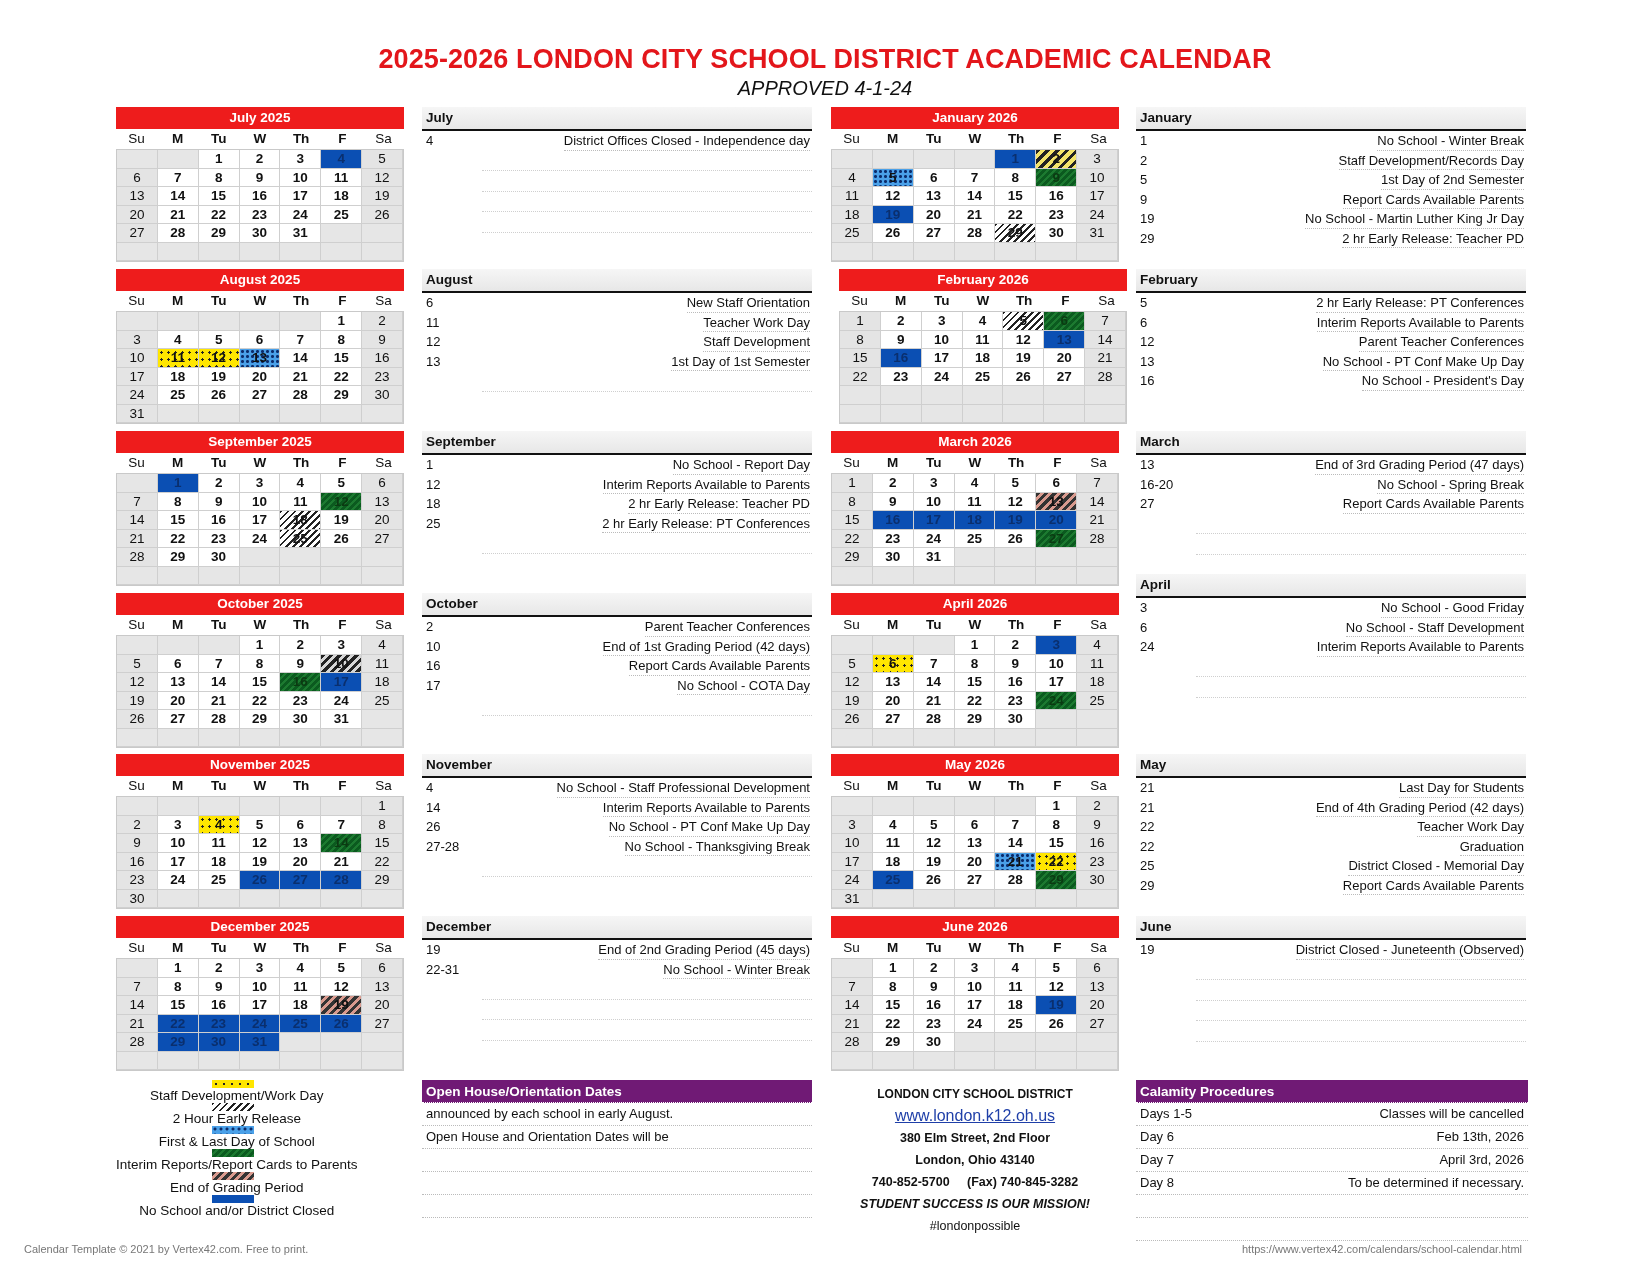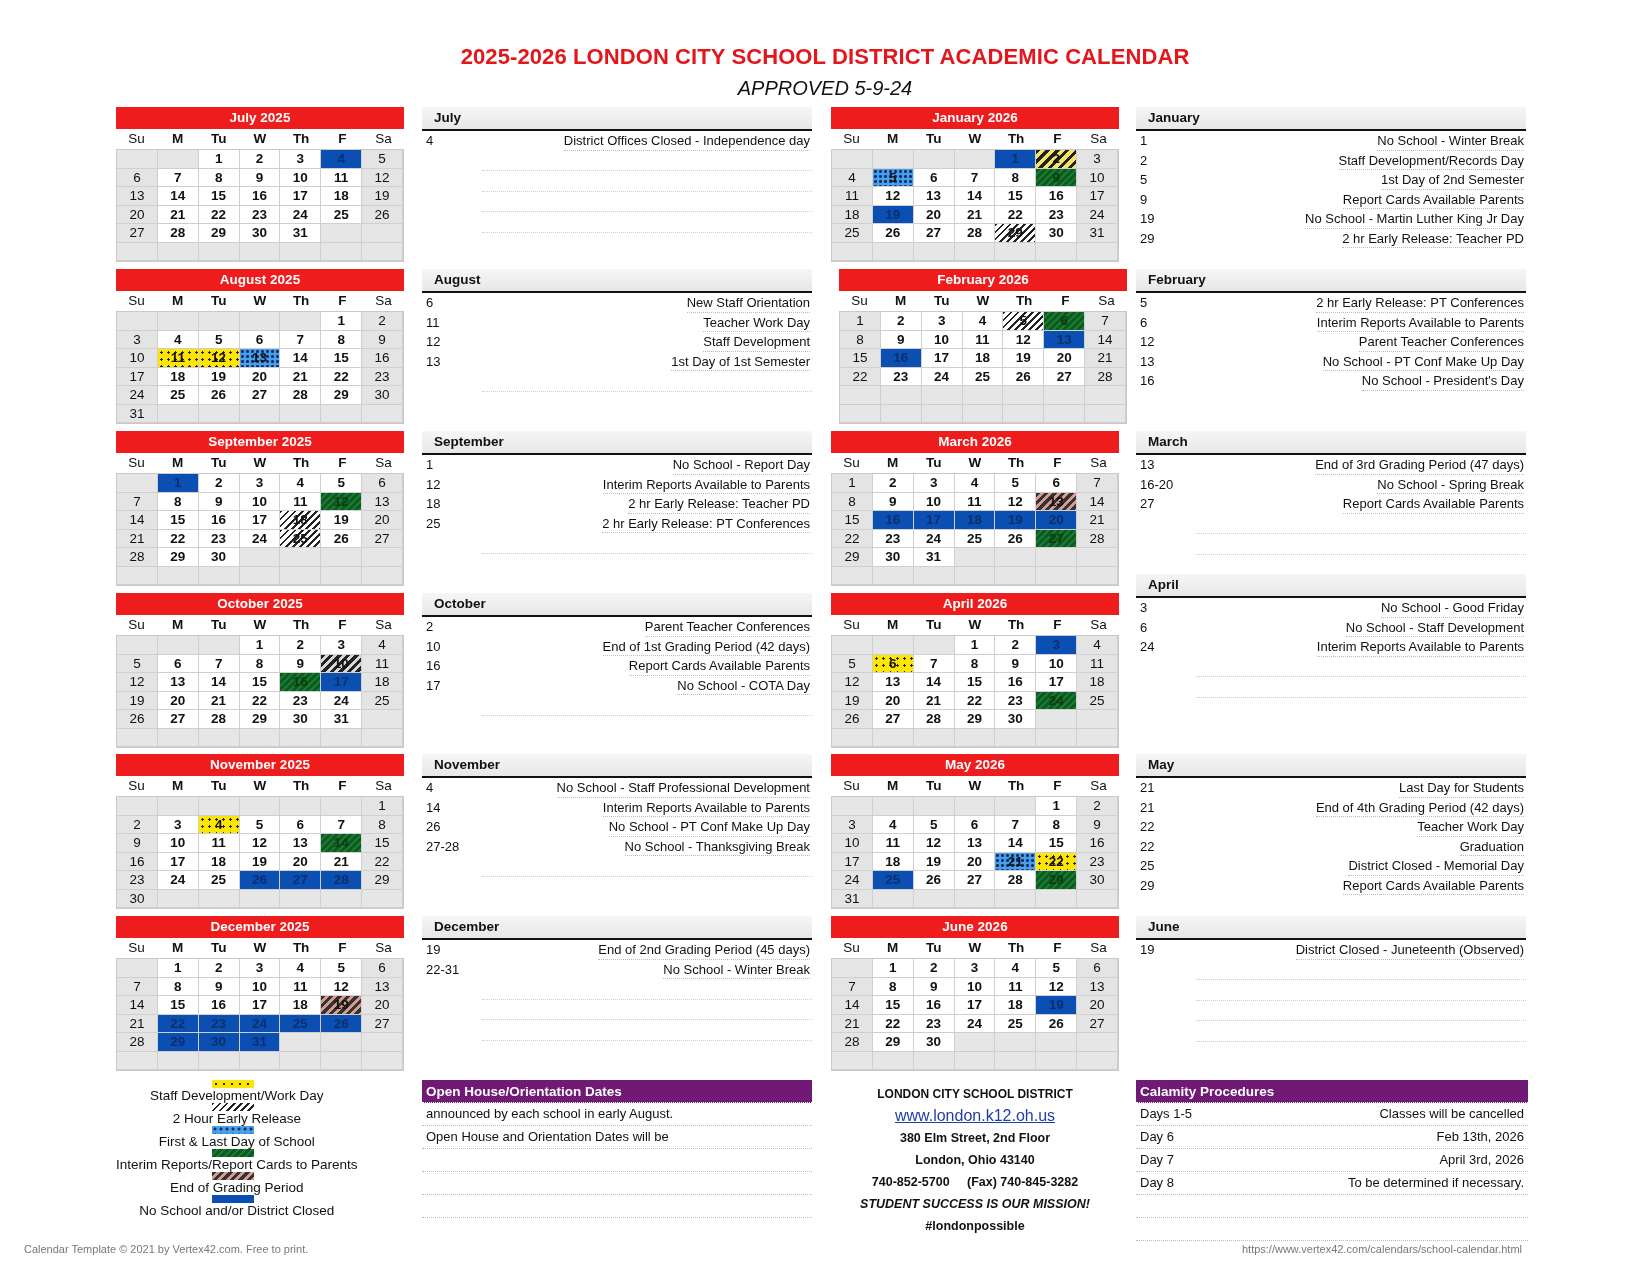--- a/index.html
+++ b/index.html
@@ -1,37 +1,37 @@
 <!DOCTYPE html>
 <html><head>
 <meta charset="utf-8">
 <style>
   html,body{margin:0;padding:0;background:#fff;}
   body{width:1650px;height:1275px;position:relative;overflow:hidden;font-family:"Liberation Sans",sans-serif;color:#111;}
-  .title{position:absolute;left:0;width:1650px;top:44px;text-align:center;color:#e3161b;font-weight:bold;font-size:22px;letter-spacing:0.1px;}
+  .title{position:absolute;left:0;width:1650px;top:44px;text-align:center;color:#e3161b;font-weight:bold;font-size:27px;letter-spacing:0.1px;}
   .subtitle{position:absolute;left:0;width:1650px;top:77px;text-align:center;font-style:italic;font-size:20px;color:#111;}
   .block{position:absolute;height:158px;}
   .cal{width:288px;}
   .cal .mh{height:22px;background:#ee1c1c;color:#fff;font-weight:bold;font-size:13.5px;text-align:center;line-height:22px;}
   .cal .dow{display:grid;grid-template-columns:repeat(7,1fr);height:20px;line-height:20px;font-size:13.5px;text-align:center;}
   .cal .dow span:nth-child(n+2):nth-child(-n+6){font-weight:bold;}
   .cal .grid{display:grid;grid-template-columns:repeat(7,1fr);border:1px solid #c9c9c9;border-top:1px solid #c9c9c9;}
   .cal .c{height:18.5px;line-height:18.5px;text-align:center;font-size:13.5px;font-weight:bold;border-right:1px solid #cfcfcf;border-bottom:1px solid #cfcfcf;background:#fff;box-sizing:border-box;position:relative;}
   .cal .c.we{background:#e4e4e4;font-weight:normal;}
   .cal .c.empty{background:#e6e6e6;}
   .cal .c.blue{background:#0b4fb3;color:#0a2f6e;}
   .cal .c.yellow{background:#ffe600;background-image:radial-gradient(#222 1px,transparent 1.3px);background-size:7px 7px;}
   .cal .c.first{background:#4aa0e8;background-image:radial-gradient(#0b2c6b 1.3px,transparent 1.6px);background-size:5px 5px;}
   .cal .c.early{background:repeating-linear-gradient(135deg,#222 0 2px,#fff 2px 5px);}
   .cal .c.earlyy{background:repeating-linear-gradient(135deg,#222 0 3px,#f4e46a 3px 7px);}
   .cal .c.green{background:repeating-linear-gradient(135deg,#0b5a1f 0 3px,#1c7a30 3px 5px);color:#0b3a12;}
   .cal .c.grade{background:repeating-linear-gradient(135deg,#333 0 3px,#d99a8e 3px 6px);}
   .cal .c.stripe{background:repeating-linear-gradient(135deg,#222 0 3px,#d7d7d7 3px 6px);}
   .list{width:390px;}
-  .list .lh{height:22px;line-height:22px;background:linear-gradient(#f6f6f6,#e7e7e7);font-weight:bold;font-size:13.5px;padding-left:12px;border-bottom:2px solid #111;}
+  .list .lh{height:22px;line-height:22px;background:linear-gradient(#f6f6f6,#e7e7e7);font-weight:bold;font-size:13.5px;padding-left:4px;border-bottom:2px solid #111;}
   .list .row{display:flex;justify-content:space-between;height:19.5px;line-height:19.5px;font-size:13px;padding:0 2px 0 4px;}
   .list .row .ev{border-bottom:1px dotted #bbb;flex:0 0 auto;}
   .list .row .d{width:60px;}
   .list .filler{height:19.5px;margin-left:60px;border-bottom:1px dotted #cfcfcf;}
   .legend{position:absolute;left:116px;top:1080px;}
   .legend .li{display:flex;align-items:center;height:23px;font-size:13.5px;flex-direction:column;}
   .legend .sw{width:42px;height:23px;margin-right:8px;}
   .sw.yellow{background:#ffe600;background-image:radial-gradient(#222 1px,transparent 1.4px);background-size:8px 8px;}
   .sw.early{background:repeating-linear-gradient(135deg,#222 0 2px,#fff 2px 5px);}
   .sw.first{background:#4aa0e8;background-image:radial-gradient(#0b2c6b 1.4px,transparent 1.7px);background-size:6px 6px;}
@@ -39,28 +39,28 @@
   .sw.grade{background:repeating-linear-gradient(135deg,#333 0 3px,#d99a8e 3px 6px);}
   .sw.blue{background:#0b4fb3;}
   .panel{position:absolute;}
   .panel .ph{background:#701a75;color:#fff;font-weight:bold;font-size:13.5px;height:22px;line-height:24px;padding-left:4px;border-bottom:1px dotted #fff;}
   .panel .pr{height:22px;line-height:22px;font-size:13px;border-bottom:1px dotted #bbb;padding:0 4px;display:flex;justify-content:space-between;}
   .contact{position:absolute;left:831px;top:1083px;width:288px;text-align:center;font-size:12.5px;font-weight:bold;}
   .contact div{height:22px;line-height:22px;}
   .contact .org{font-size:12px;}
   .contact .url{color:#1f3fa8;text-decoration:underline;font-weight:normal;font-size:16px;}
   .contact .mission{font-style:italic;}
-  .contact .tag{font-weight:bold;}
+  .contact .tag{font-weight:normal;}
   .foot{position:absolute;top:1243px;font-size:11px;color:#777;}
 </style>
 </head>
 <body>
 
 <div class="title">2025-2026 LONDON CITY SCHOOL DISTRICT ACADEMIC CALENDAR</div>
-<div class="subtitle">APPROVED 5-9-24</div>
+<div class="subtitle">APPROVED 4-1-24</div>
 
 <div id="blocks">
     <div class="block cal" style="left: 116px; top: 107px;">
       <div class="mh">July 2025</div>
       <div class="dow">
         <span>Su</span>
         <span>M</span>
         <span>Tu</span>
         <span>W</span>
         <span>Th</span>

